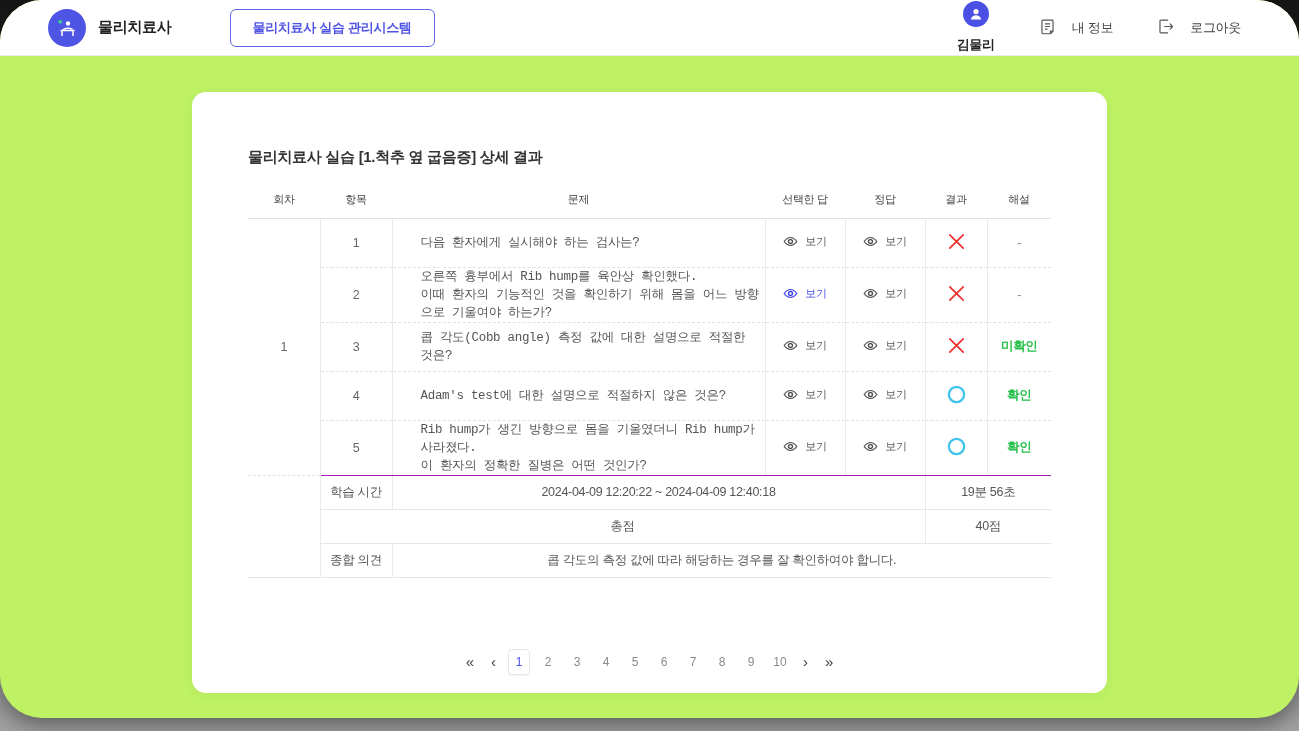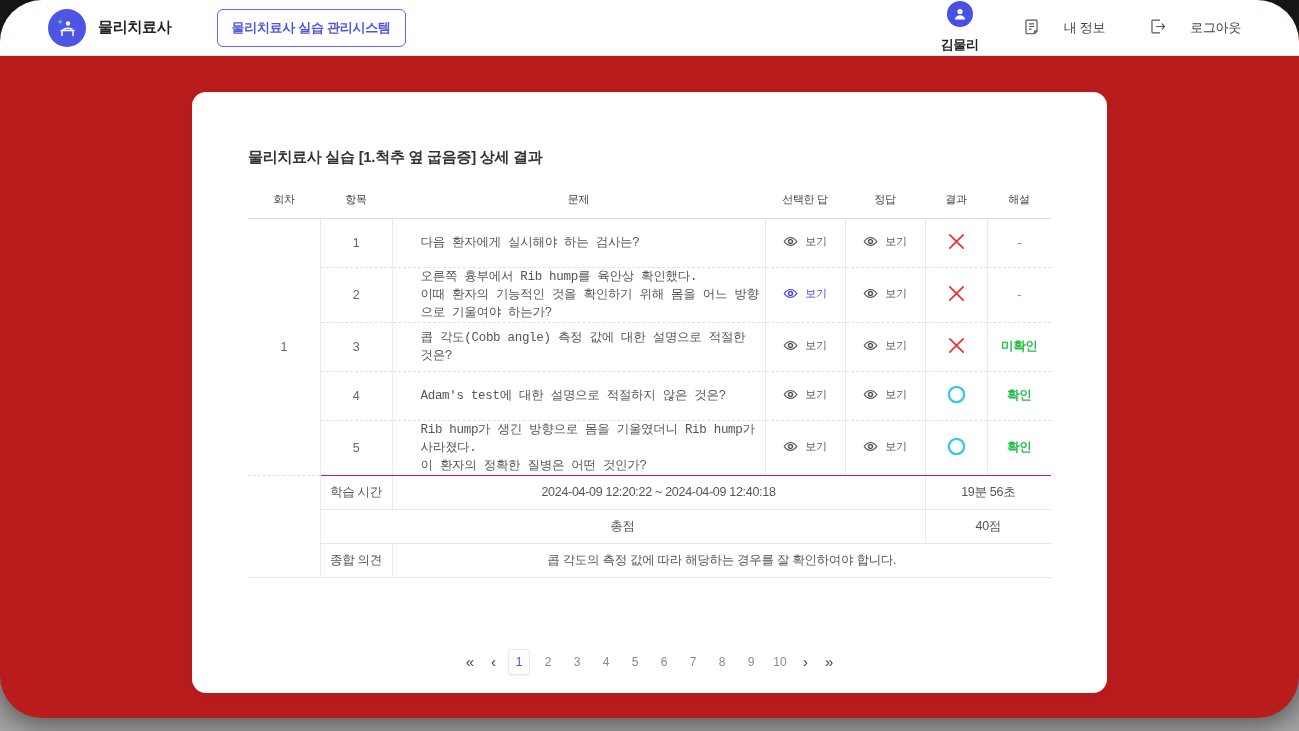--- a/index.html
+++ b/index.html
@@ -4,48 +4,48 @@
 <style>
   * { margin:0; padding:0; box-sizing:border-box; }
   html,body { width:1299px; height:731px; }
   body {
     font-family:"Liberation Sans","DejaVu Sans",sans-serif;
     background:linear-gradient(180deg,#161616 0%,#4d4d4d 45%,#a2a2a2 100%);
     position:relative; overflow:hidden;
   }
   .window {
     position:absolute; left:0; right:0; top:0; bottom:13px;
-    background:#b91c1c; border-radius:42px;
+    background:#bef264; border-radius:42px;
     box-shadow:0 8px 22px rgba(0,0,0,.4);
     overflow:hidden;
   }
   
   .app-header {
     height:56px; background:#fff; border-bottom:1px solid #ececec;
     display:flex; align-items:center; padding:0 58px 0 48px;
   }
   .brand { display:flex; align-items:center; gap:12px; }
   .logo-circle {
     width:38px; height:38px; border-radius:50%; background:#4e54e4;
     display:flex; align-items:center; justify-content:center; flex:0 0 auto;
   }
   .brand-name { font-size:15px; font-weight:700; color:#222; letter-spacing:-0.3px; }
   .system-btn {
-    margin-left:45px; background:#fff; border:1px solid #6166e8; color:#4d52e3;
-    font-size:13px; font-weight:700; border-radius:6px; padding:9px 14px;
+    margin-left:58px; background:#fff; border:1px solid #6166e8; color:#4d52e3;
+    font-size:13px; font-weight:700; border-radius:6px; padding:9px 22px;
     letter-spacing:-0.3px; cursor:pointer; font-family:inherit;
   }
   .header-right { margin-left:auto; display:flex; align-items:center; gap:44px; }
   .user-chip { display:flex; align-items:center; gap:9px; cursor:pointer;flex-direction:column; }
   .avatar {
     width:26px; height:26px; border-radius:50%; background:#4b50e4;
     display:flex; align-items:center; justify-content:center;
   }
   .user-name { font-size:13px; font-weight:700; color:#222; letter-spacing:-0.3px; }
-  .header-link { display:flex; align-items:center; gap:24px; color:#444; font-size:13px; cursor:pointer; letter-spacing:-0.3px; }
+  .header-link { display:flex; align-items:center; gap:16px; color:#444; font-size:13px; cursor:pointer; letter-spacing:-0.3px; }
   .header-link svg { color:#555; }
   
   .card {
     width:915px; height:601px; margin:36px auto 0; background:#fff;
     border-radius:14px; box-shadow:0 2px 12px rgba(0,0,0,.05);
     padding:56px 56px 0;
   }
   .card-top { display:flex; justify-content:space-between; }
   .card-title { font-size:15px; font-weight:700; color:#333; letter-spacing:-0.3px; }
   .round-select {

